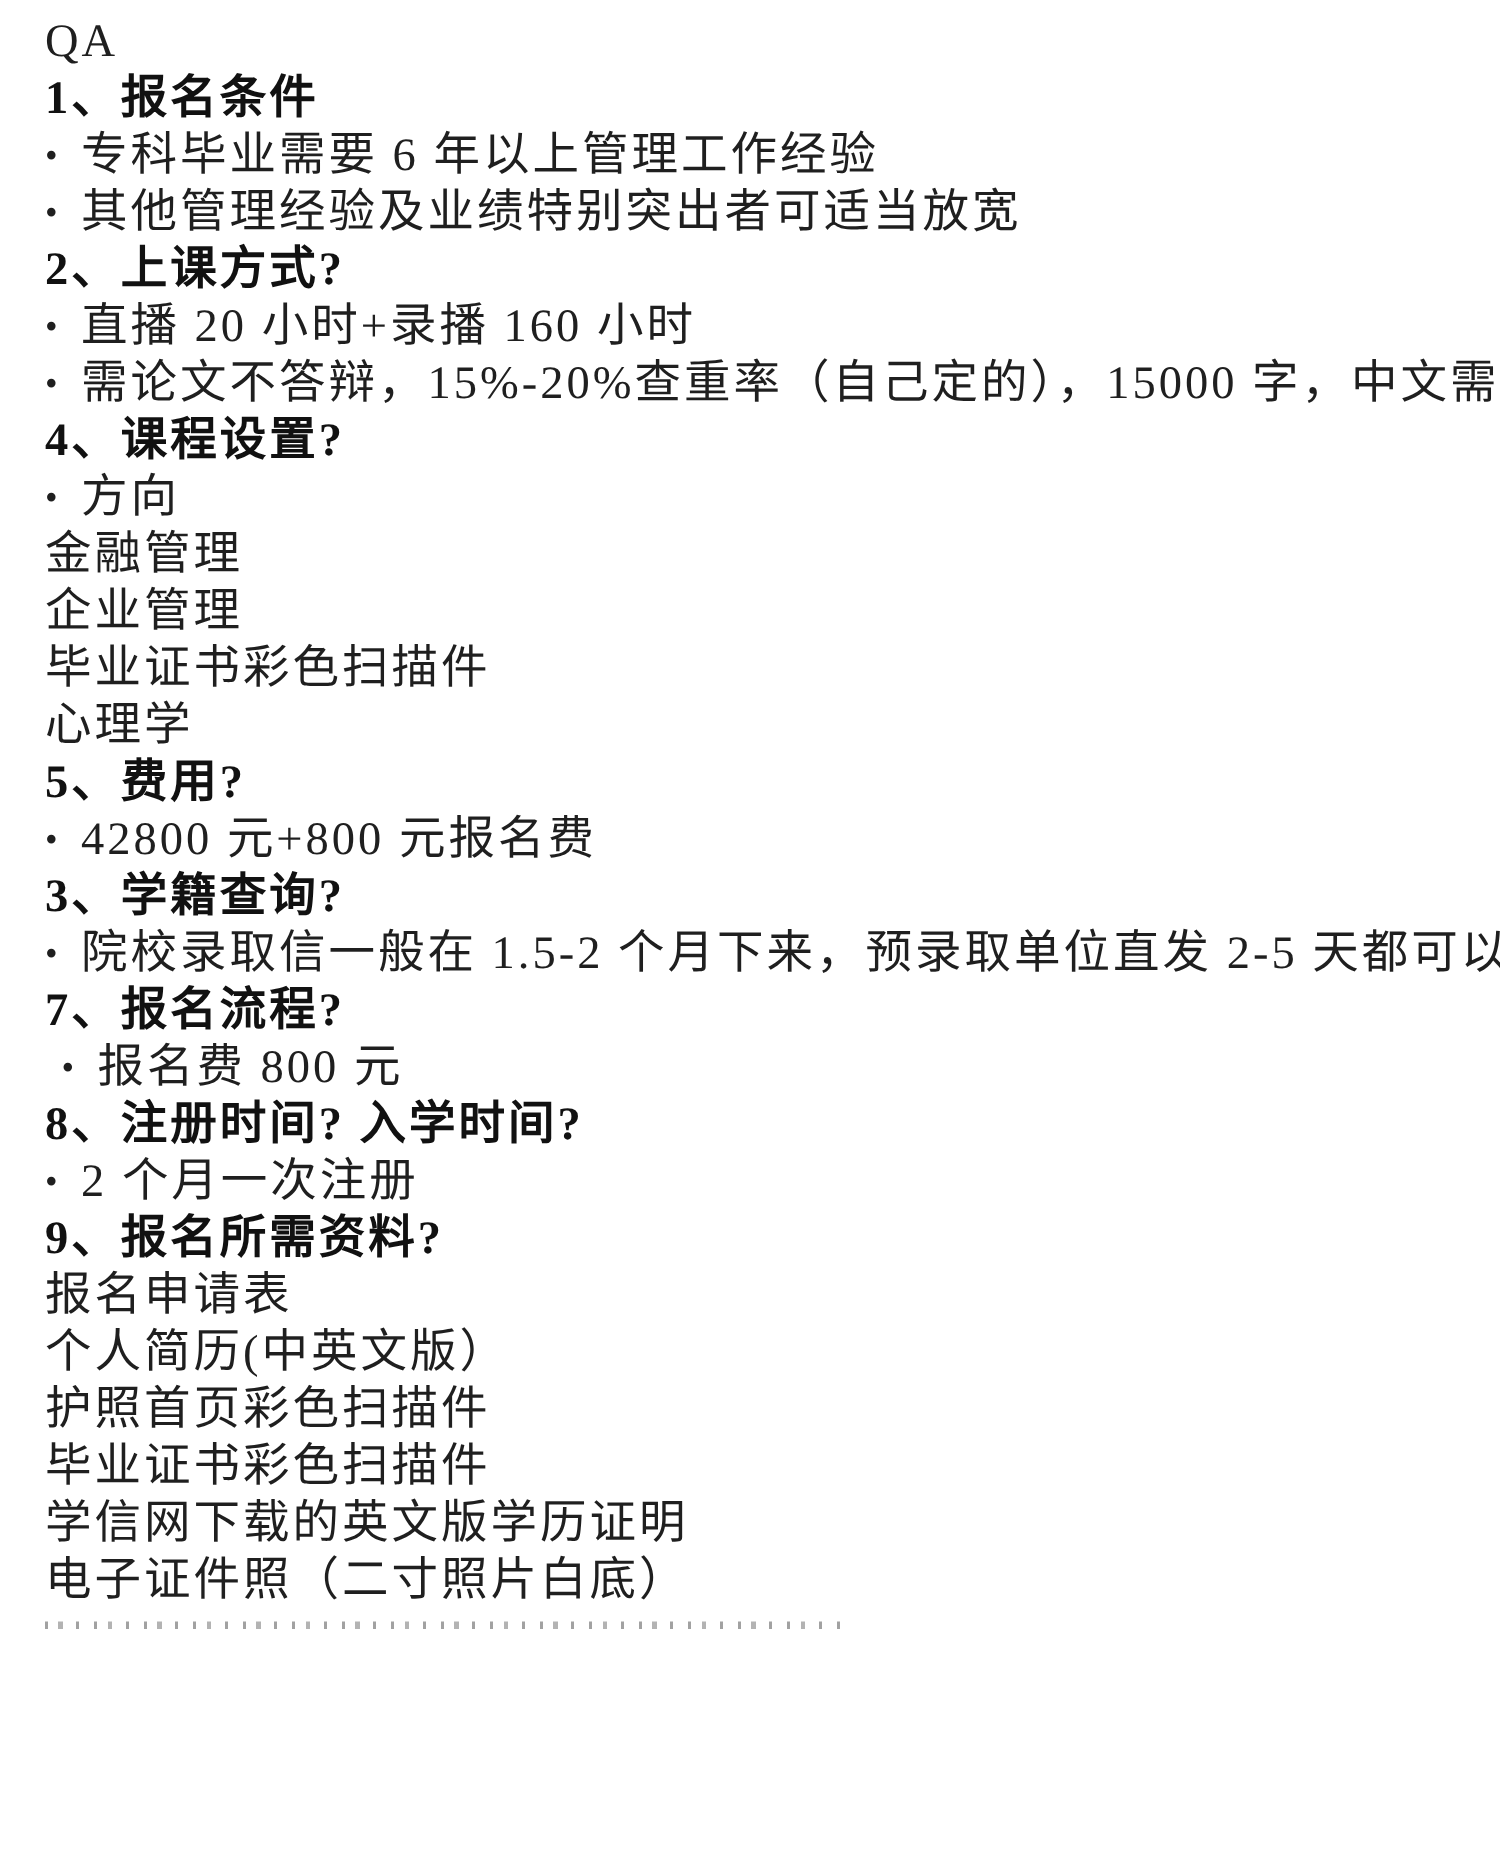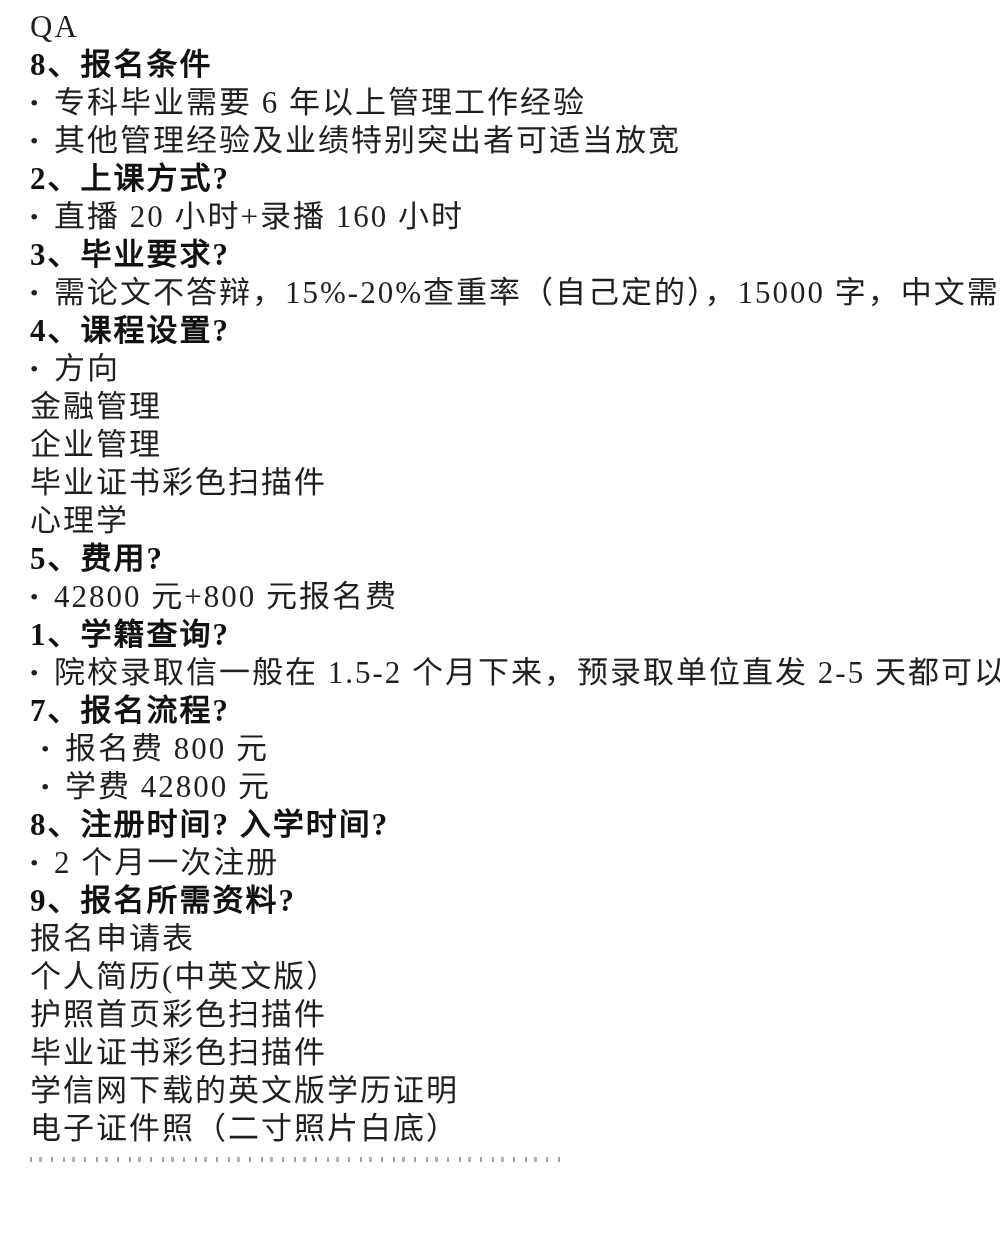--- a/index.html
+++ b/index.html
@@ -60,63 +60,59 @@
     );
   }
 </style>
 </head>
 <body>
 
 <div class="doc">
 
   <div class="line title">QA</div>
 
-  <div class="line heading">8、报名条件</div>
+  <div class="line heading">1、报名条件</div>
   <div class="line bullet">
     <span class="marker">•</span><span>专科毕业需要 6 年以上管理工作经验</span>
   </div>
   <div class="line bullet">
     <span class="marker">•</span><span>其他管理经验及业绩特别突出者可适当放宽</span>
   </div>
 
   <div class="line heading">2、上课方式?</div>
   <div class="line bullet">
     <span class="marker">•</span><span>直播 20 小时+录播 160 小时</span>
   </div>
 
-  <div class="line heading">3、毕业要求?</div>
   <div class="line bullet">
     <span class="marker">•</span><span>需论文不答辩，15%-20%查重率（自己定的），15000 字，中文需翻译，教务可协助</span>
   </div>
 
   <div class="line heading">4、课程设置?</div>
   <div class="line bullet">
     <span class="marker">•</span><span>方向</span>
   </div>
   <div class="line plain">金融管理</div>
   <div class="line plain">企业管理</div>
   <div class="line plain">毕业证书彩色扫描件</div>
   <div class="line plain">心理学</div>
 
   <div class="line heading">5、费用?</div>
   <div class="line bullet">
     <span class="marker">•</span><span>42800 元+800 元报名费</span>
   </div>
 
-  <div class="line heading">1、学籍查询?</div>
+  <div class="line heading">3、学籍查询?</div>
   <div class="line bullet">
     <span class="marker">•</span><span>院校录取信一般在 1.5-2 个月下来，预录取单位直发 2-5 天都可以发</span>
   </div>
 
   <div class="line heading">7、报名流程?</div>
   <div class="line bullet indent">
     <span class="marker">•</span><span>报名费 800 元</span>
-  </div>
-  <div class="line bullet indent">
-    <span class="marker">•</span><span>学费 42800 元</span>
   </div>
 
   <div class="line heading">8、注册时间? 入学时间?</div>
   <div class="line bullet">
     <span class="marker">•</span><span>2 个月一次注册</span>
   </div>
 
   <div class="line heading">9、报名所需资料?</div>
   <div class="line plain">报名申请表</div>
   <div class="line plain">个人简历(中英文版）</div>

